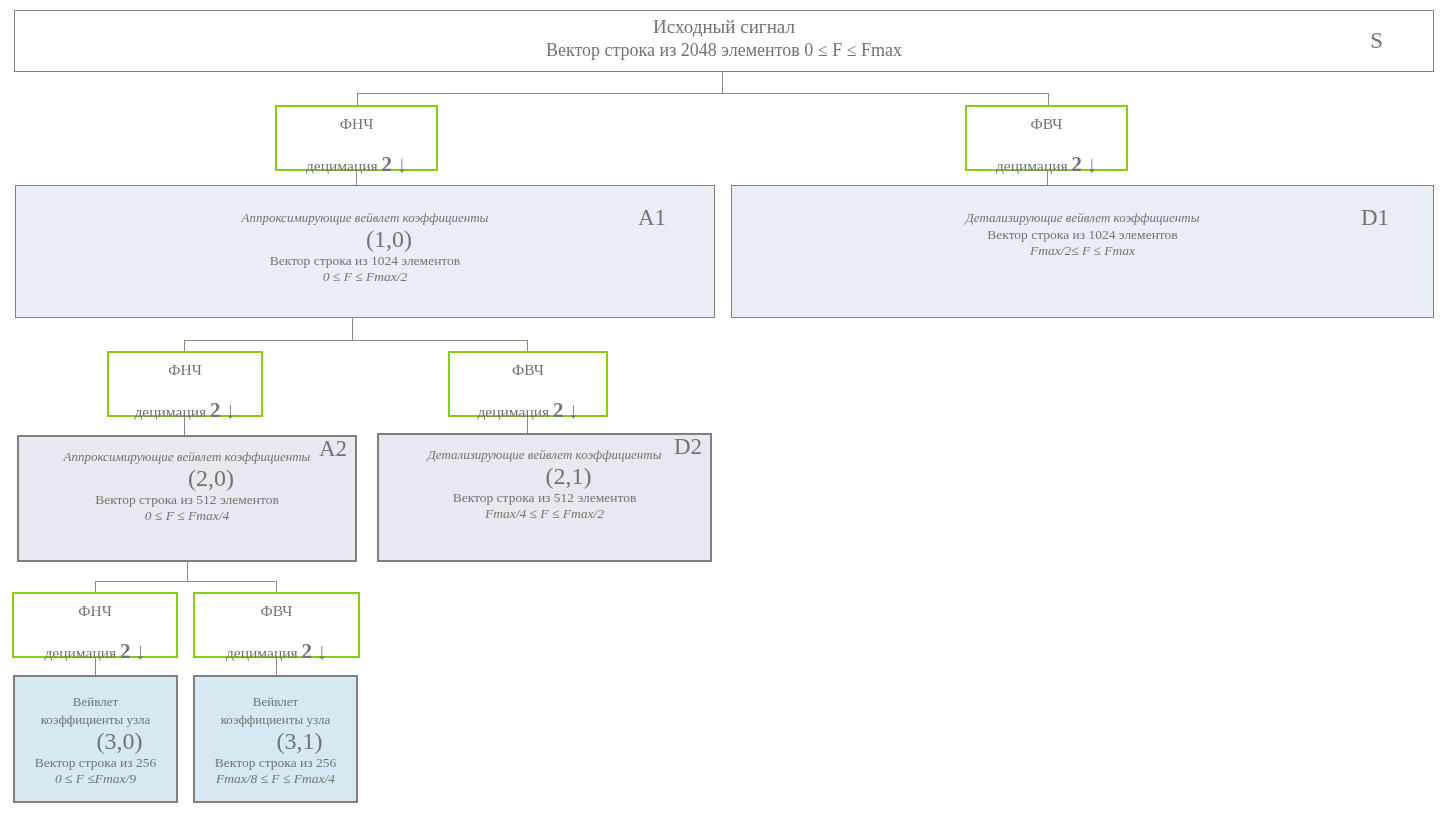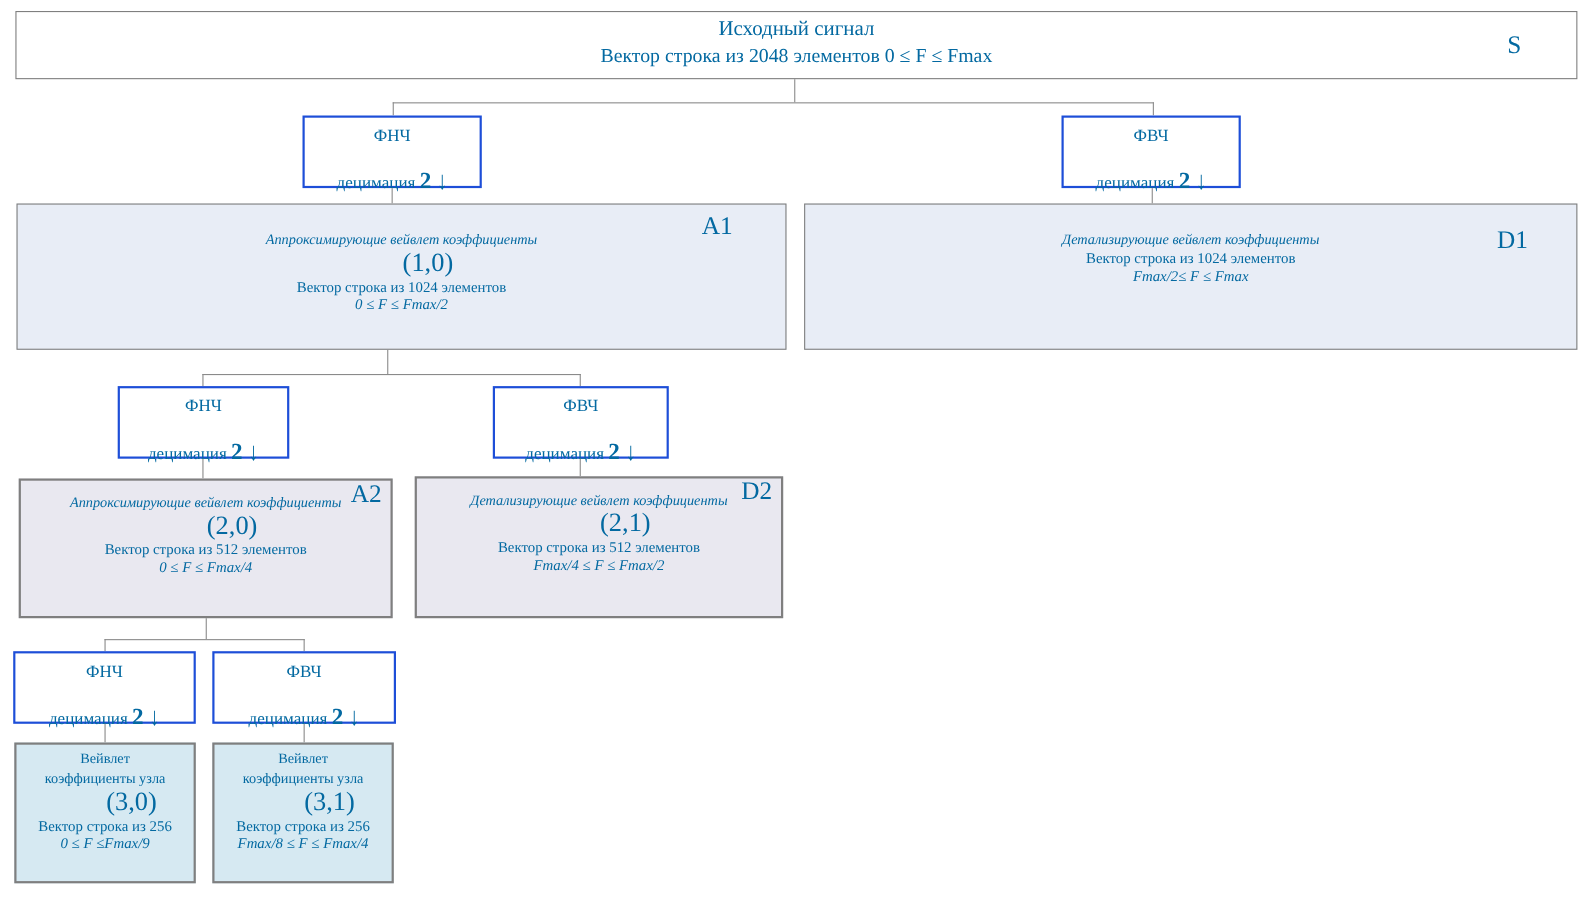--- a/index.html
+++ b/index.html
@@ -1,38 +1,38 @@
 <!DOCTYPE html>
 <html><head>
 <meta charset="utf-8">
 <style>
   html,body{margin:0;padding:0;background:#ffffff;}
   .canvas{position:relative;width:1450px;height:817px;background:#ffffff;overflow:hidden;
-          font-family:"Liberation Serif", serif;color:#0369a1;}
+          font-family:"Liberation Serif", serif;color:#737373;}
   .box{position:absolute;box-sizing:border-box;border:1px solid #7f7f7f;background:#ffffff;
        text-align:center;}
-  .filter{border:2px solid #1d4ed8;font-family:Liberation Serif, serif;}
+  .filter{border:2px solid #84cc16;font-family:Liberation Serif, serif;}
   .lvl1{background:#e8edf6;}
   .lvl2{background:#e9e8f0;border-width:2px;}
   .lvl3{background:#d6e9f2;border-width:2px;}
   .line{position:absolute;background:#8a8a8a;}
   .root-title{font-size:19px;padding-top:5px;}
   .root-subtitle{font-size:18px;margin-top:2px;}
   .corner-label{position:absolute;font-size:23px;line-height:1;}
   .f-name{font-size:15.5px;padding-top:8px;}
   .f-dec{font-size:15.5px;margin-top:19px;white-space:nowrap;}
   .factor{font-size:21px;font-weight:bold;}
   .arrow{font-size:20px;font-weight:bold;margin-left:5px;display:inline-block;transform:scaleY(1.15);}
   .c-title{font-size:13px;font-style:italic;}
   .c-node{font-size:24px;line-height:1.05;margin-top:1px;margin-left:48px;}
   .c-vector{font-size:13.5px;margin-top:1px;}
   .c-range{font-size:13.5px;font-style:italic;}
   .pad-lvl1{padding-top:24px;}
   .pad-lvl2{padding-top:12px;}
-  .pad-lvl3{padding-top:4px;}
+  .pad-lvl3{padding-top:16px;}
   .leaf-title{font-size:13px;line-height:1.35;width:130px;margin:0 auto;}
 </style>
 </head>
 <body>
 
 <div class="canvas">
 
   <div class="box" style="left:14px;top:10px;width:1420px;height:62px;">
     <div class="root-title">Исходный сигнал</div>
     <div class="root-subtitle">Вектор строка из 2048 элементов 0 ≤ F ≤ Fmax</div>
@@ -56,21 +56,21 @@
   </div>
 
   <div class="line" style="left:356px;top:171px;width:1px;height:14px;"></div>
   <div class="line" style="left:1047px;top:171px;width:1px;height:14px;"></div>
 
   <div class="box lvl1 pad-lvl1" style="left:15px;top:185px;width:700px;height:133px;">
     <div class="c-title">Аппроксимирующие вейвлет коэффициенты</div>
     <div class="c-node">(1,0)</div>
     <div class="c-vector">Вектор строка из 1024 элементов</div>
     <div class="c-range">0 ≤ F ≤ Fmax/2</div>
-    <div class="corner-label" style="right:48px;top:8px;">A1</div>
+    <div class="corner-label" style="right:48px;top:20px;">A1</div>
   </div>
 
   <div class="box lvl1 pad-lvl1" style="left:731px;top:185px;width:703px;height:133px;">
     <div class="c-title">Детализирующие вейвлет коэффициенты</div>
     <div class="c-vector">Вектор строка из 1024 элементов</div>
     <div class="c-range">Fmax/2≤ F ≤ Fmax</div>
     <div class="corner-label" style="right:44px;top:20px;">D1</div>
   </div>
 
   <div class="line" style="left:352px;top:318px;width:1px;height:22px;"></div>

